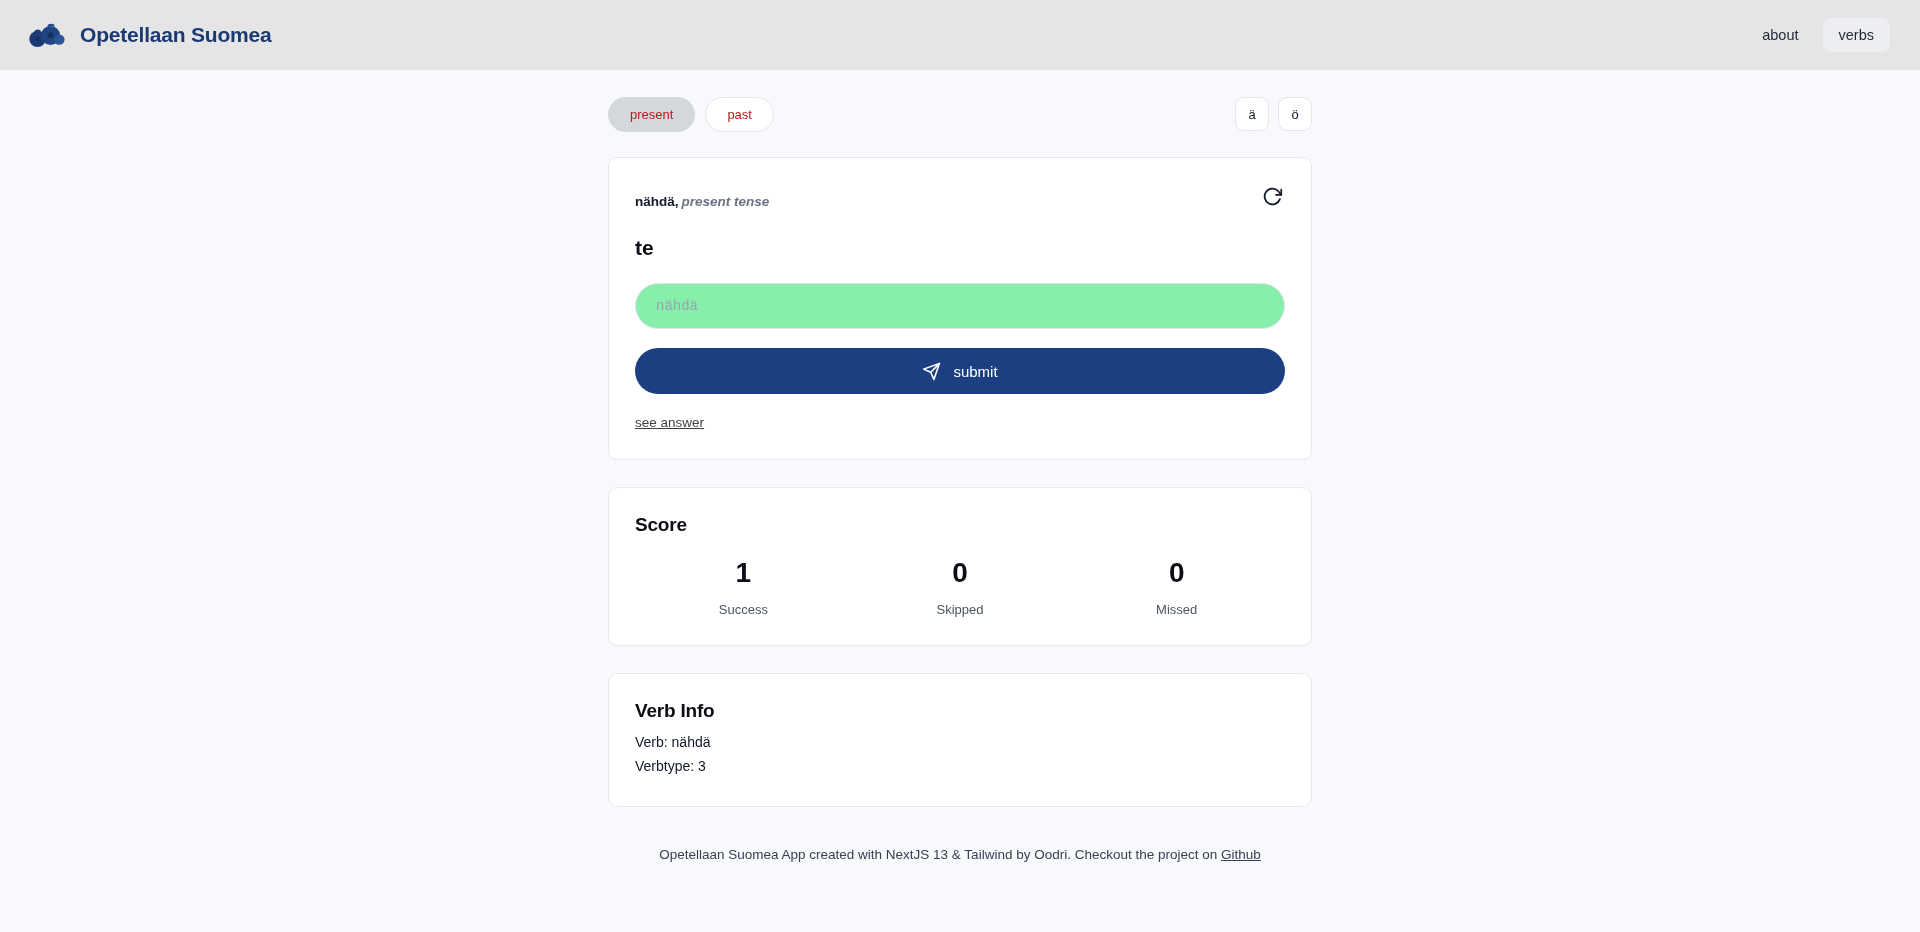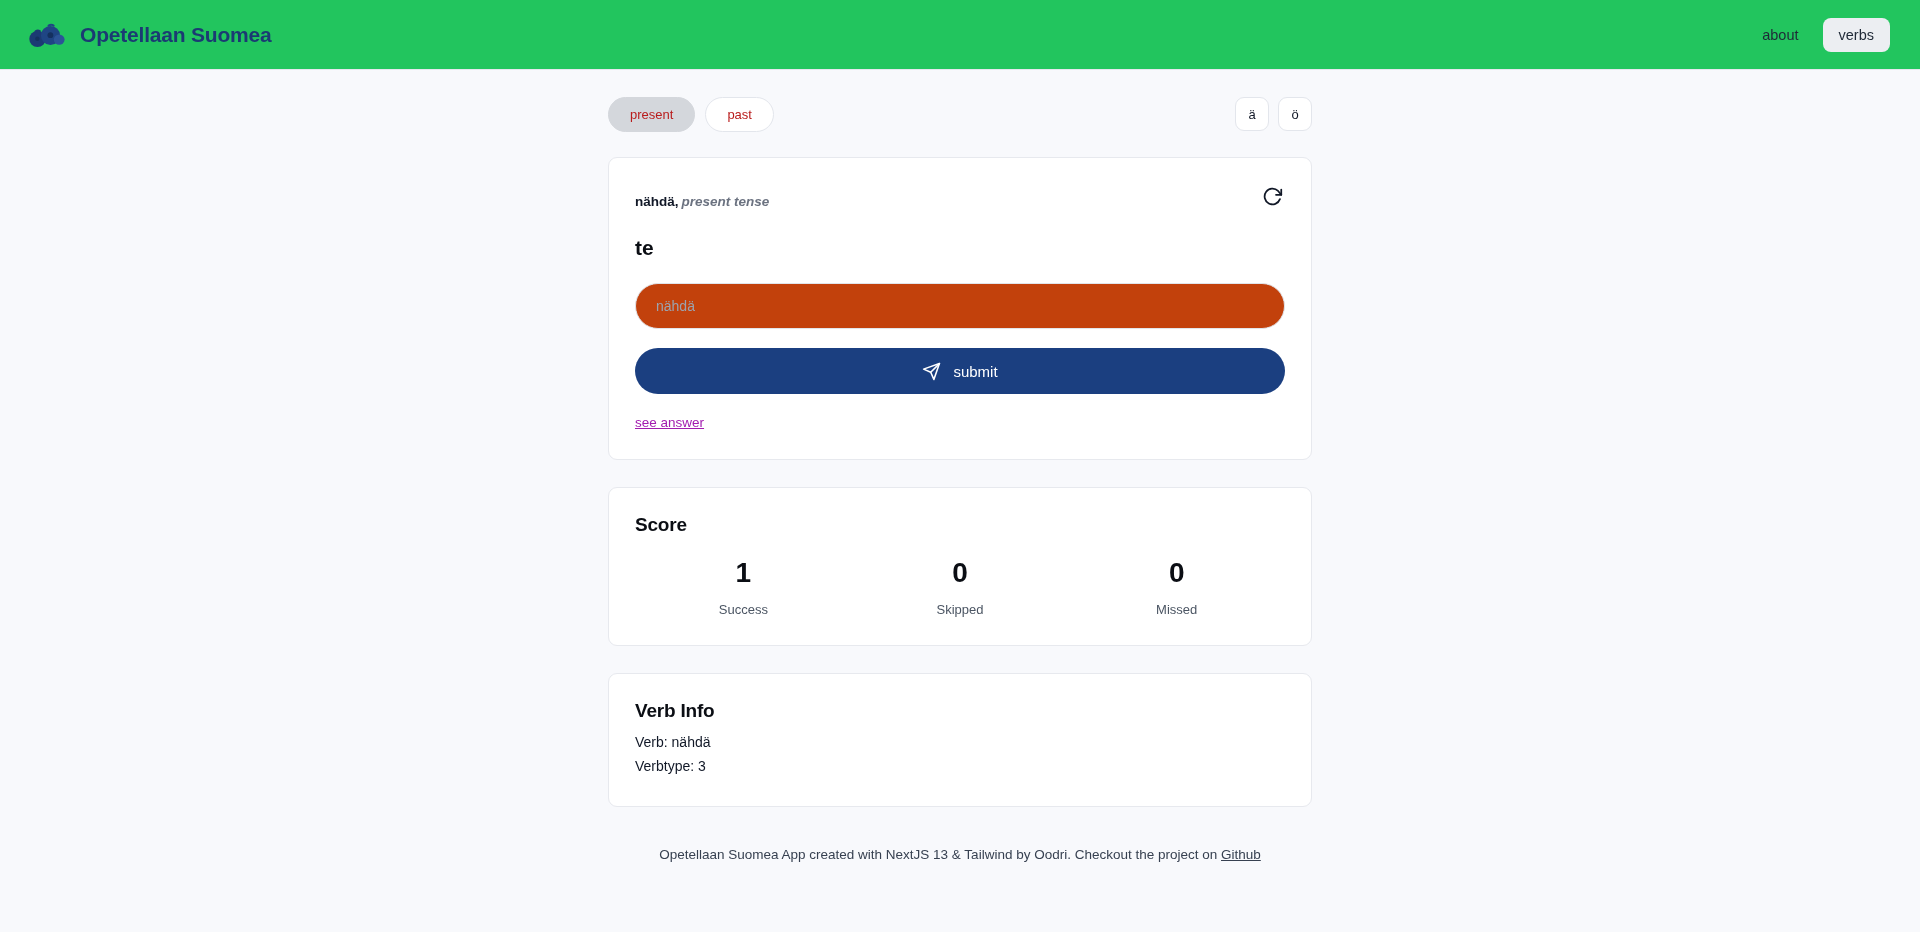--- a/index.html
+++ b/index.html
@@ -9,21 +9,21 @@
     height: 932px;
     background: #f8f9fc;
     font-family: "Liberation Sans", sans-serif;
     color: #0f172a;
     overflow: hidden;
   }
 
   
   .header {
     height: 70px;
-    background: #22c55e;
+    background: #e5e5e5;
     border-bottom: 1px solid #e6e8ee;
     display: flex;
     align-items: center;
     justify-content: space-between;
     padding: 0 30px 0 26px;
   }
   .brand {
     display: flex;
     align-items: center;
     gap: 14px;
@@ -124,24 +124,24 @@
     color: #0b0e14;
     margin-top: 27px;
     letter-spacing: -0.1px;
   }
   .answer-input {
     display: block;
     width: 100%;
     height: 46px;
     margin-top: 23px;
     padding: 0 20px;
-    font-family: Liberation Sans, sans-serif;
+    font-family: Liberation Mono, monospace;
     font-size: 14px;
     color: #111827;
-    background: #c2410c;
+    background: #86efac;
     border: 1px solid #e1e4ea;
     border-radius: 999px;
     outline: none;
   }
   .answer-input::placeholder { color: #9ca3af; }
 
   .submit-btn {
     display: flex;
     align-items: center;
     justify-content: center;
@@ -154,21 +154,21 @@
     border-radius: 999px;
     color: #ffffff;
     font-family: "Liberation Sans", sans-serif;
     font-size: 15px;
     cursor: pointer;
   }
   .see-answer {
     display: inline-block;
     margin-top: 21px;
     font-size: 13.5px;
-    color: #a21caf;
+    color: #404040;
     text-decoration: underline;
     cursor: pointer;
   }
 
   .card-title {
     font-size: 19px;
     font-weight: bold;
     color: #0b0e14;
     letter-spacing: -0.2px;
   }

